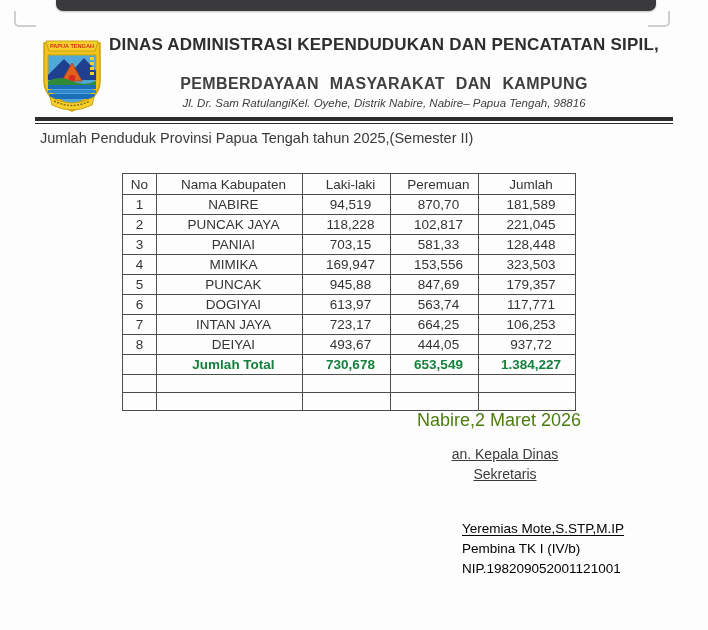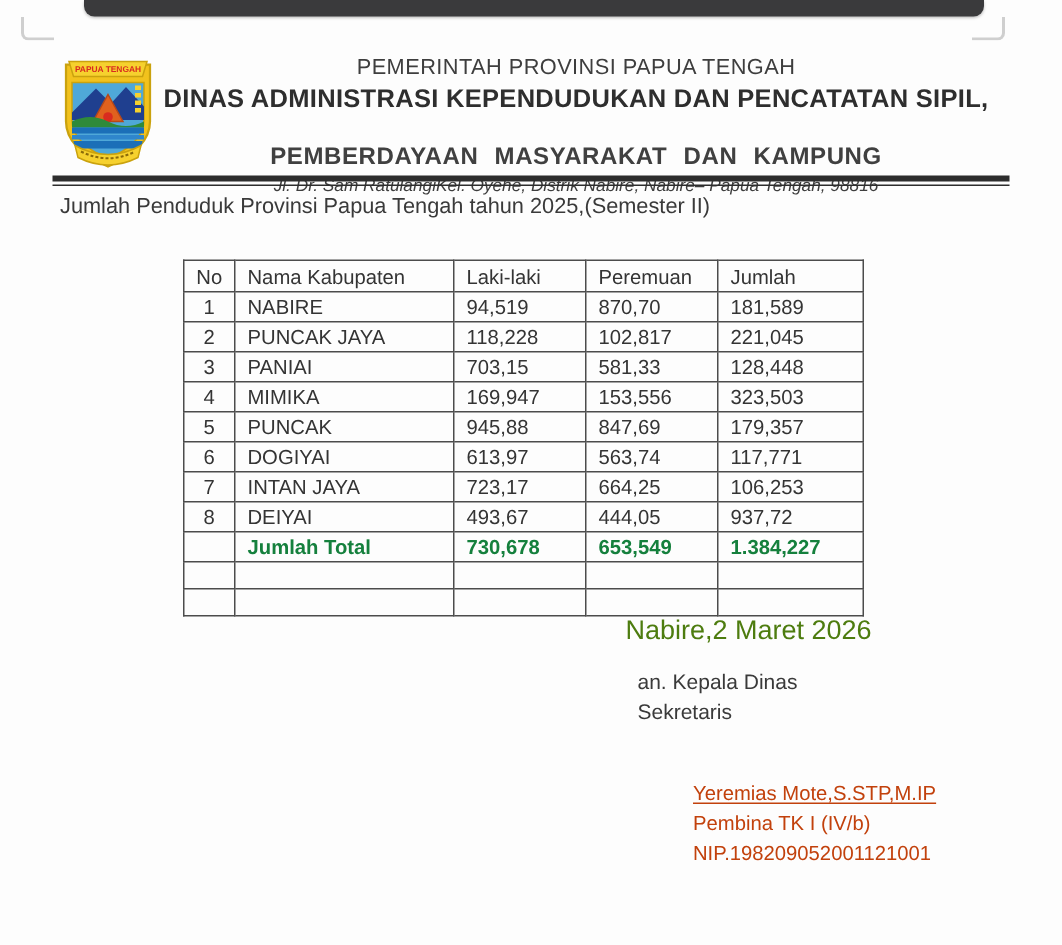--- a/index.html
+++ b/index.html
@@ -48,33 +48,33 @@
     border-collapse:collapse; table-layout:fixed;
     font-size:13.5px; color:#343434;
   }
   table.data col.c-no   { width:34px; }
   table.data col.c-name { width:146px; }
   table.data col.c-lk   { width:88px; }
   table.data col.c-pr   { width:88px; }
   table.data col.c-jm   { width:97px; }
   table.data th, table.data td {
     border:1px solid #4c4c4c; height:20px;
-    padding:0 0 0 8px; text-align:left; font-weight:normal;
+    padding:0 0 0 8px; text-align:center; font-weight:normal;
     white-space:nowrap; overflow:hidden;
   }
   table.data th { height:21px; }
   table.data td.no, table.data th.no { text-align:center; padding:0; }
   table.data tr.total td { font-weight:bold; color:#15803d; }
   table.data tr.empty td { height:18px; }
 
   
   .date-line { position:absolute; left:417px; top:410px; font-size:18px; color:#4d7c0f; }
-  .sig-intro { position:absolute; left:425px; top:444px; width:160px; text-align:left;
-               font-size:14px; color:#3a3a3a; line-height:20px; }
-  .sig-block { position:absolute; left:462px; top:519px; font-size:13.5px; color:#c2410c; line-height:20px; }
+  .sig-intro { position:absolute; left:425px; top:444px; width:160px; text-align:center;
+               font-size:14px; color:#3a3a3a; line-height:20px;text-decoration:underline; }
+  .sig-block { position:absolute; left:462px; top:519px; font-size:13.5px; color:#000000; line-height:20px; }
   .sig-name  { text-decoration:underline; text-underline-offset:2px; }
 </style>
 </head>
 <body>
 
 <div class="page">
 
   <div class="topbar"></div>
   <div class="corner left"></div>
   <div class="corner right"></div>
@@ -103,21 +103,20 @@
         <rect x="50" y="20" width="4" height="3"></rect>
           <rect x="50" y="25" width="4" height="3"></rect>
         <rect x="50" y="30" width="4" height="3"></rect>
           <rect x="50" y="35" width="4" height="3"></rect>
       </g>
 
       <path d="M10 60 Q32 72 54 60 L52 68 Q32 78 12 68 Z" fill="#f6d12e" stroke="#caa20e" stroke-width="1"></path>
       <path d="M14 64 Q32 73 50 64" stroke="#8a6a08" stroke-width="1.4" fill="none" stroke-dasharray="2 1.4"></path>
     </svg>
     <div class="lh-text">
-      <div class="lh-line1">PEMERINTAH PROVINSI PAPUA TENGAH</div>
       <div class="lh-line2">DINAS ADMINISTRASI KEPENDUDUKAN DAN PENCATATAN SIPIL,</div>
       <div class="lh-line3">PEMBERDAYAAN  MASYARAKAT  DAN KAMPUNG</div>
       <div class="lh-addr">Jl. Dr. Sam RatulangiKel. Oyehe, Distrik Nabire, Nabire– Papua Tengah, 98816</div>
     </div>
   </div>
 
   <div class="rule"></div>
 
   <div class="doc-title">Jumlah Penduduk Provinsi Papua Tengah tahun 2025,(Semester II)</div>
 

